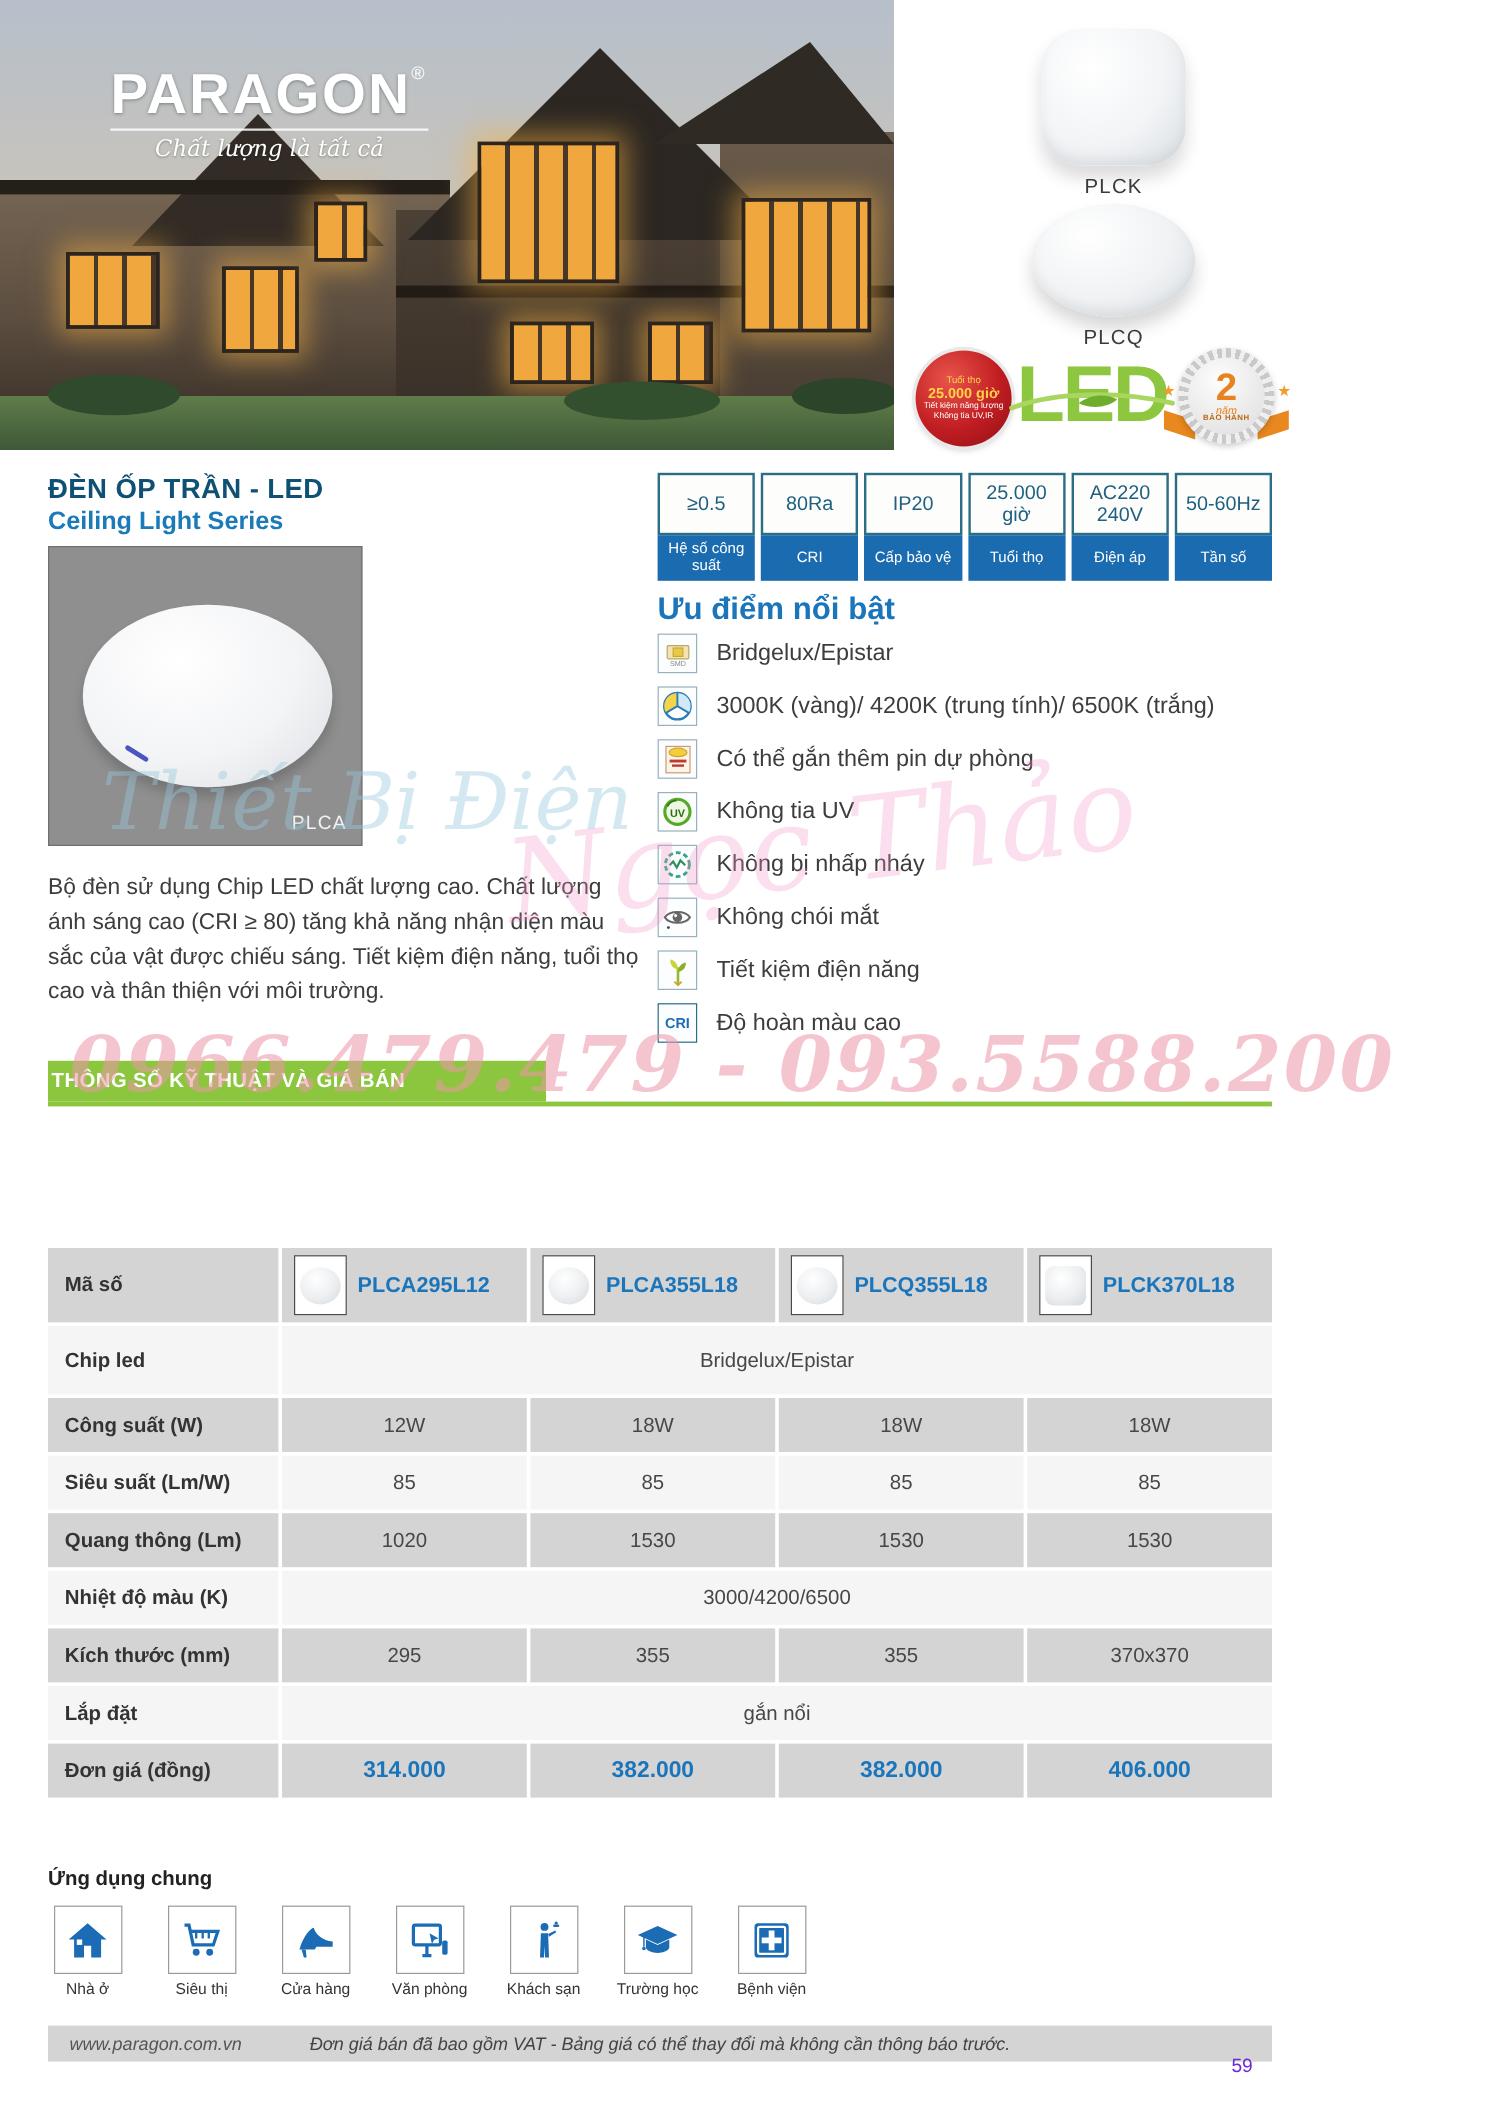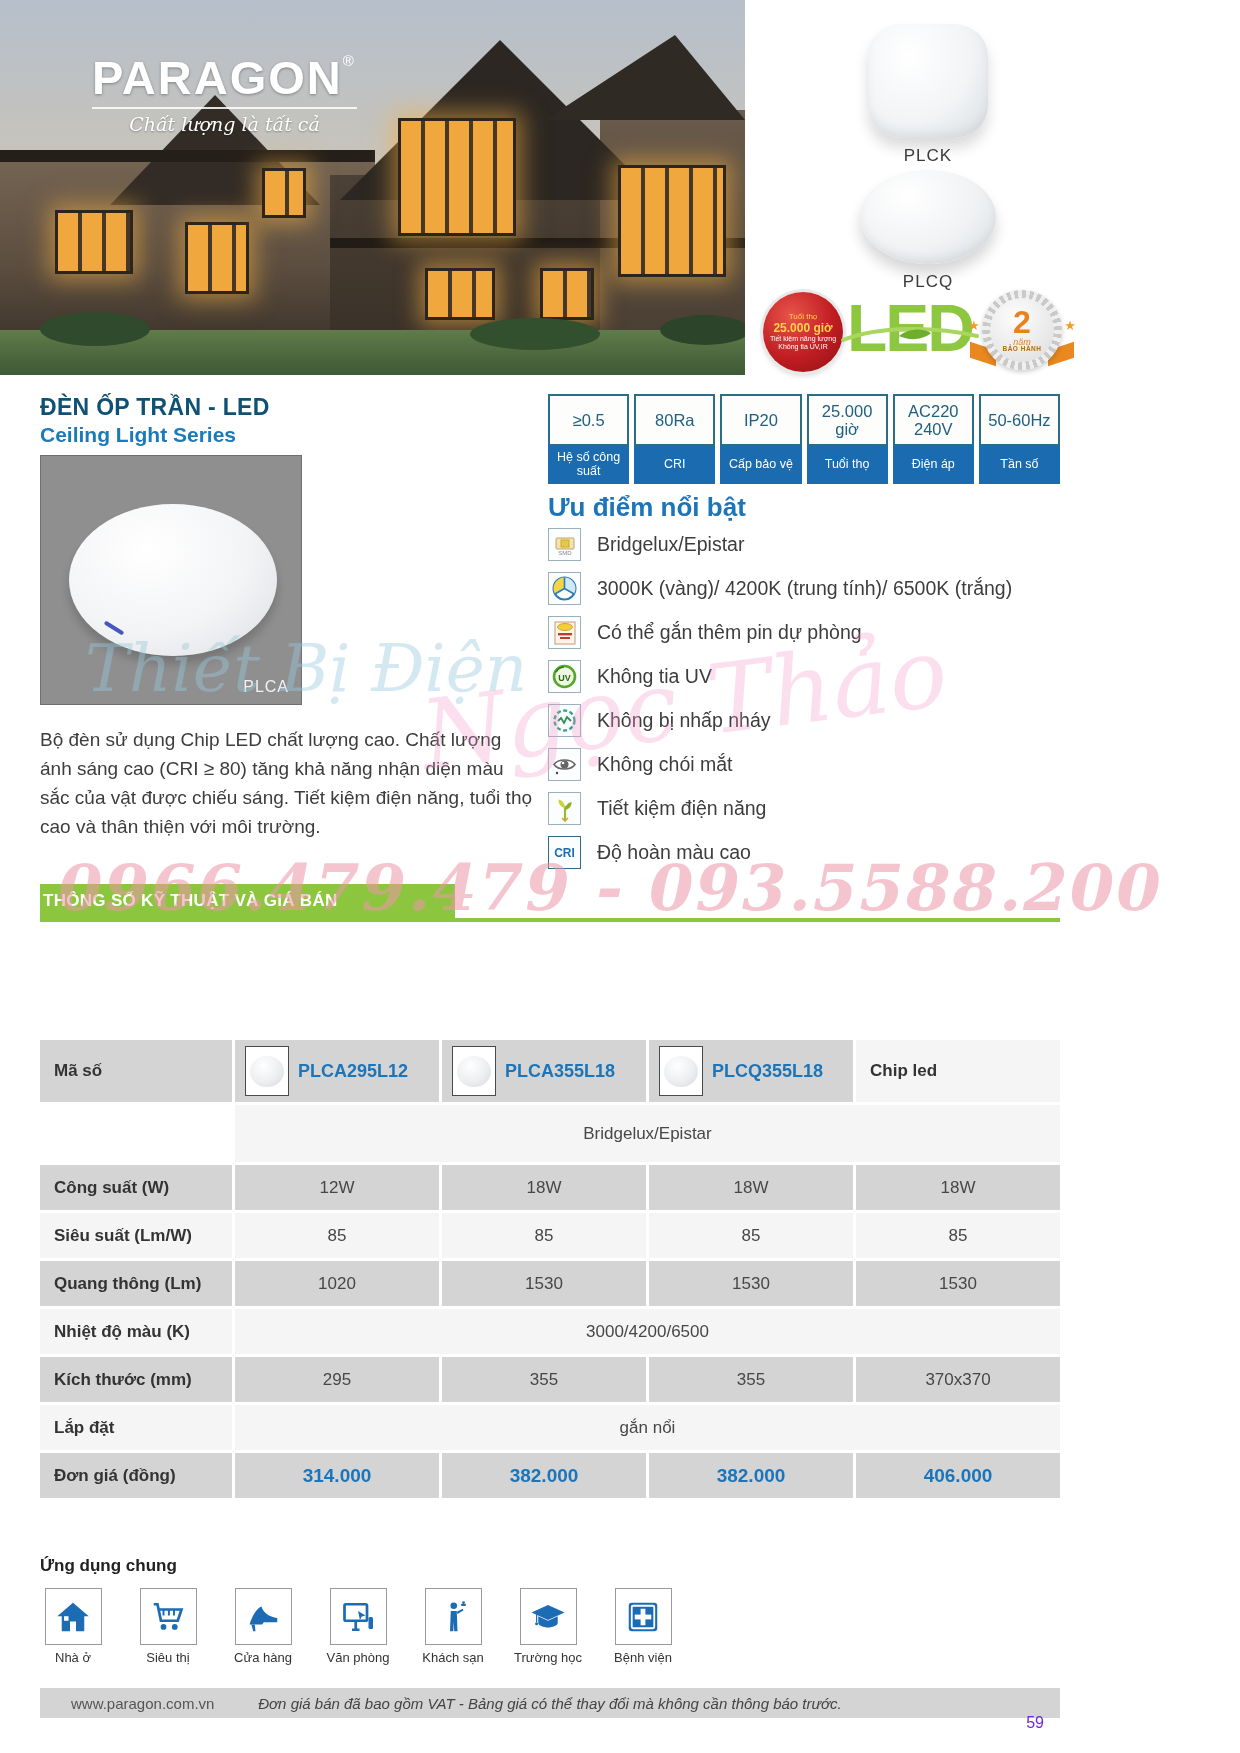--- a/index.html
+++ b/index.html
@@ -143,21 +143,21 @@
   .apps-heading { position:absolute; left:40px; top:1556px; font-size:17px; font-weight:bold; color:#222; }
   .apps { position:absolute; left:40px; top:1588px; display:flex; gap:29px; }
   .app { width:66px; display:flex; flex-direction:column; align-items:center; gap:5px; }
   .app-box { width:57px; height:57px; border:1px solid #9a9a9a; background:#fff;
              display:flex; align-items:center; justify-content:center; }
   .app-label { font-size:13px; color:#333; white-space:nowrap; }
 
   
   .footer { position:absolute; left:40px; top:1688px; width:1020px; height:30px; background:#d4d4d4;
             display:flex; align-items:center; }
-  .f-web { margin-left:31px; font-size:15px; color:#555; }
+  .f-web { margin-left:18px; font-size:15px; color:#555;font-style:italic; }
   .f-note { position:absolute; left:0; right:0; text-align:center; font-size:15px; font-style:italic; color:#444; }
   .f-page { margin-left:auto; margin-right:16px; font-size:16px; color:#6d28d9; position:relative; z-index:1;margin-top:40px; }
 </style>
 </head>
 <body>
 
 <div id="page">
 
   <div class="hero" aria-hidden="true">
     <div class="hs-body-l"></div>
@@ -360,20 +360,26 @@
           <span class="lampth round"></span>
         </span>
       <span class="code">PLCA355L18</span>
     </div>
     <div class="tc g tall prod">
       <span class="thumb">
           <span class="lampth round"></span>
         </span>
       <span class="code">PLCQ355L18</span>
     </div>
+    <div class="tc g tall prod">
+      <span class="thumb">
+          <span class="lampth square"></span>
+        </span>
+      <span class="code">PLCK370L18</span>
+    </div>
 
     <div class="tc lbl w mid">Chip led</div>
     <div class="tc w mid span4">Bridgelux/Epistar</div>
 
     <div class="tc lbl g">Công suất (W)</div>
     <div class="tc g">12W</div>
     <div class="tc g">18W</div>
     <div class="tc g">18W</div>
     <div class="tc g">18W</div>
 

